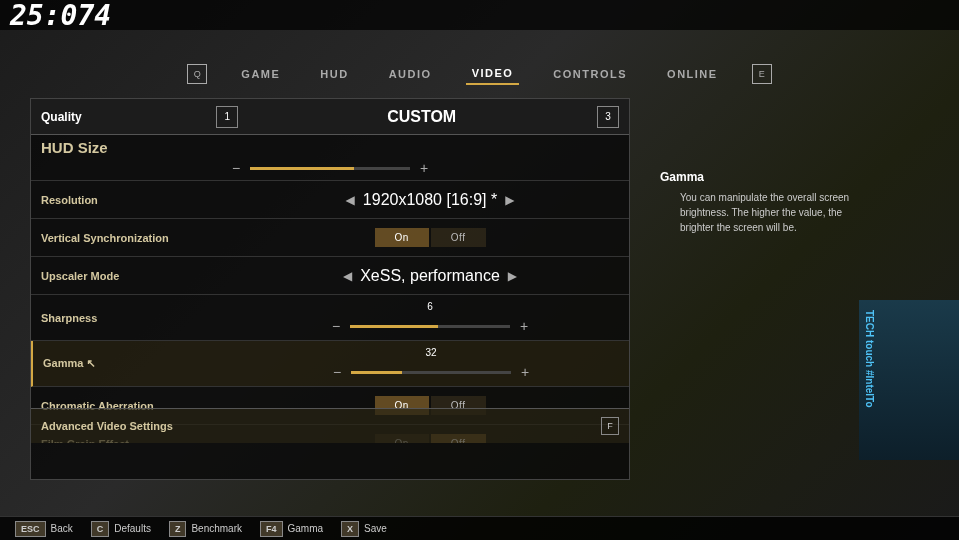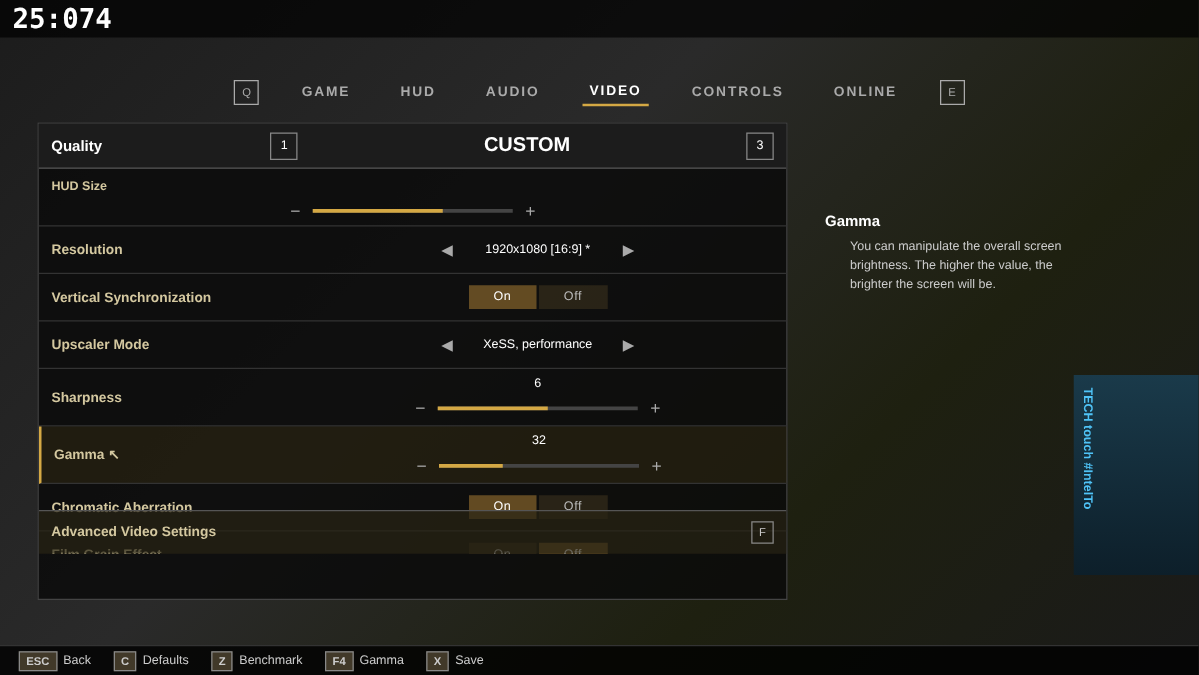--- a/index.html
+++ b/index.html
@@ -24,24 +24,25 @@
       left: 0;
       right: 0;
       height: 30px;
       background: rgba(0,0,0,0.7);
       display: flex;
       align-items: center;
       padding: 0 10px;
     }
 
     .timer-text {
-      font-size: 22px;
+      font-size: 28px;
       font-weight: bold;
       color: #fff;
       font-family: monospace;
+      font-style: italic;
     }
 
     .nav-bar {
       position: absolute;
       top: 55px;
       left: 0;
       right: 0;
       display: flex;
       justify-content: center;
       align-items: center;
@@ -167,21 +168,21 @@
     }
 
     .arrow-btn {
       color: #aaa;
       font-size: 12px;
       cursor: pointer;
     }
 
     .setting-val {
       color: #fff;
-      font-size: 10px;
+      font-size: 16px;
       min-width: 120px;
       text-align: center;
     }
 
     .toggle-group {
       display: flex;
       gap: 2px;
     }
 
     .toggle-btn {
@@ -245,21 +246,21 @@
       top: 0;
     }
 
     .hud-size-row {
       padding: 4px 10px;
       border-bottom: 1px solid #333;
     }
 
     .hud-label {
       color: #d4c8a0;
-      font-size: 10px;
+      font-size: 15px;
       font-weight: bold;
     }
 
     .hud-slider {
       display: flex;
       justify-content: center;
       margin-top: 3px;
     }
 
     .advanced-btn {

